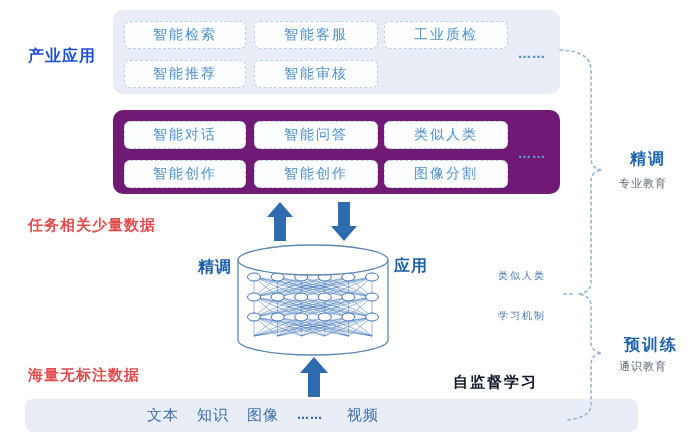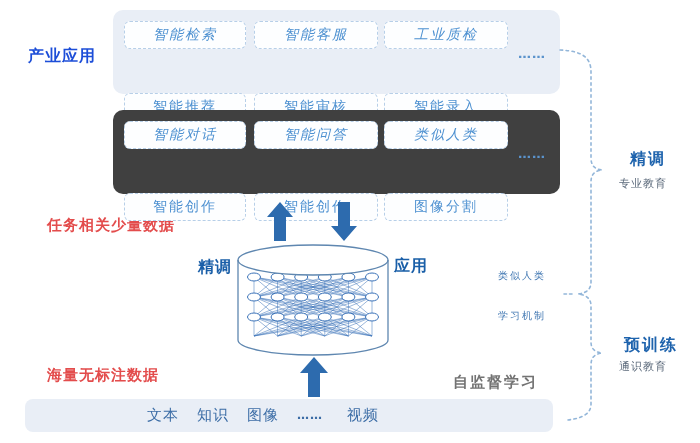--- a/index.html
+++ b/index.html
@@ -2,58 +2,57 @@
 <html><head>
 <meta charset="utf-8">
 <style>
   html,body{margin:0;padding:0;background:#fff;}
   .canvas{
     position:relative;width:700px;height:443px;background:#ffffff;overflow:hidden;
     font-family:"DejaVu Sans","Liberation Sans",sans-serif;
   }
   .abs{position:absolute;}
   .section-label{font-size:16px;font-weight:bold;color:#1d4ed8;letter-spacing:1px;}
-  .red-label{font-size:15px;font-weight:bold;color:#e34c4c;letter-spacing:1px;margin-left:19px;}
+  .red-label{font-size:15px;font-weight:bold;color:#e34c4c;letter-spacing:1px;}
   .panel{position:absolute;left:113px;width:447px;height:84px;border-radius:10px;}
   .panel-blue{background:#e9eef6;}
-  .panel-teal{background:#404040;}
+  .panel-teal{background:#701a75;}
   .chip{
     position:absolute;height:28px;border:1px dashed #b7cfe8;border-radius:6px;
     background:#fdfeff;color:#4e91d1;font-size:14px;letter-spacing:2px;
     display:flex;align-items:center;justify-content:center;box-sizing:border-box;
   }
-  .chip.r1{top:11px;font-style:italic;} .chip.r2{top:50px;margin-top:33px;}
+  .chip.r1{top:11px;} .chip.r2{top:50px;}
   .chip.c1{left:11px;width:122px;} .chip.c2{left:141px;width:124px;} .chip.c3{left:271px;width:124px;}
   .dots{position:absolute;left:405px;top:36px;width:40px;color:#5b93cc;font-size:13px;font-weight:bold;letter-spacing:1px;}
   .cyl-label{font-size:16px;font-weight:bold;color:#1a5fa8;letter-spacing:1px;}
   .bar{
-    position:absolute;left:25px;top:399px;width:528px;height:33px;background:#e9eef6;border-radius:8px;
+    position:absolute;left:25px;top:399px;width:613px;height:33px;background:#e9eef6;border-radius:8px;
   }
   .bar span{position:absolute;top:0;line-height:33px;font-size:15px;color:#3c6da6;letter-spacing:1px;}
   .right-title{font-size:16px;font-weight:bold;color:#1e63ad;letter-spacing:2px;}
   .right-sub{font-size:11px;color:#5d6b7c;letter-spacing:1px;}
   .human-label{font-size:10px;color:#4379b3;font-weight:500;letter-spacing:2px;}
-  .ssl-label{font-size:15px;font-weight:bold;color:#737373;letter-spacing:2px;}
+  .ssl-label{font-size:15px;font-weight:bold;color:#0f172a;letter-spacing:2px;}
 </style>
 </head>
 <body>
 
 <div class="canvas">
 
   <div class="abs section-label" style="left:28px;top:46px;">产业应用</div>
   <div class="abs red-label" style="left:28px;top:216px;">任务相关少量数据</div>
   <div class="abs red-label" style="left:28px;top:366px;">海量无标注数据</div>
 
   <div class="panel panel-blue" style="top:10px;">
     <div class="chip r1 c1">智能检索</div>
     <div class="chip r1 c3">工业质检</div>
     <div class="chip r1 c2">智能客服</div>
     <div class="chip r2 c1">智能推荐</div>
     <div class="chip r2 c2">智能审核</div>
-    <div class="chip r2 c3">智能录入</div>
     <div class="dots">……</div>
   </div>
 
   <div class="panel panel-teal" style="top:110px;">
     <div class="chip r1 c1">智能对话</div>
     <div class="chip r1 c2">智能问答</div>
     <div class="chip r1 c3">类似人类</div>
     <div class="chip r2 c1">智能创作</div>
     <div class="chip r2 c2">智能创作</div>
     <div class="chip r2 c3">图像分割</div>

